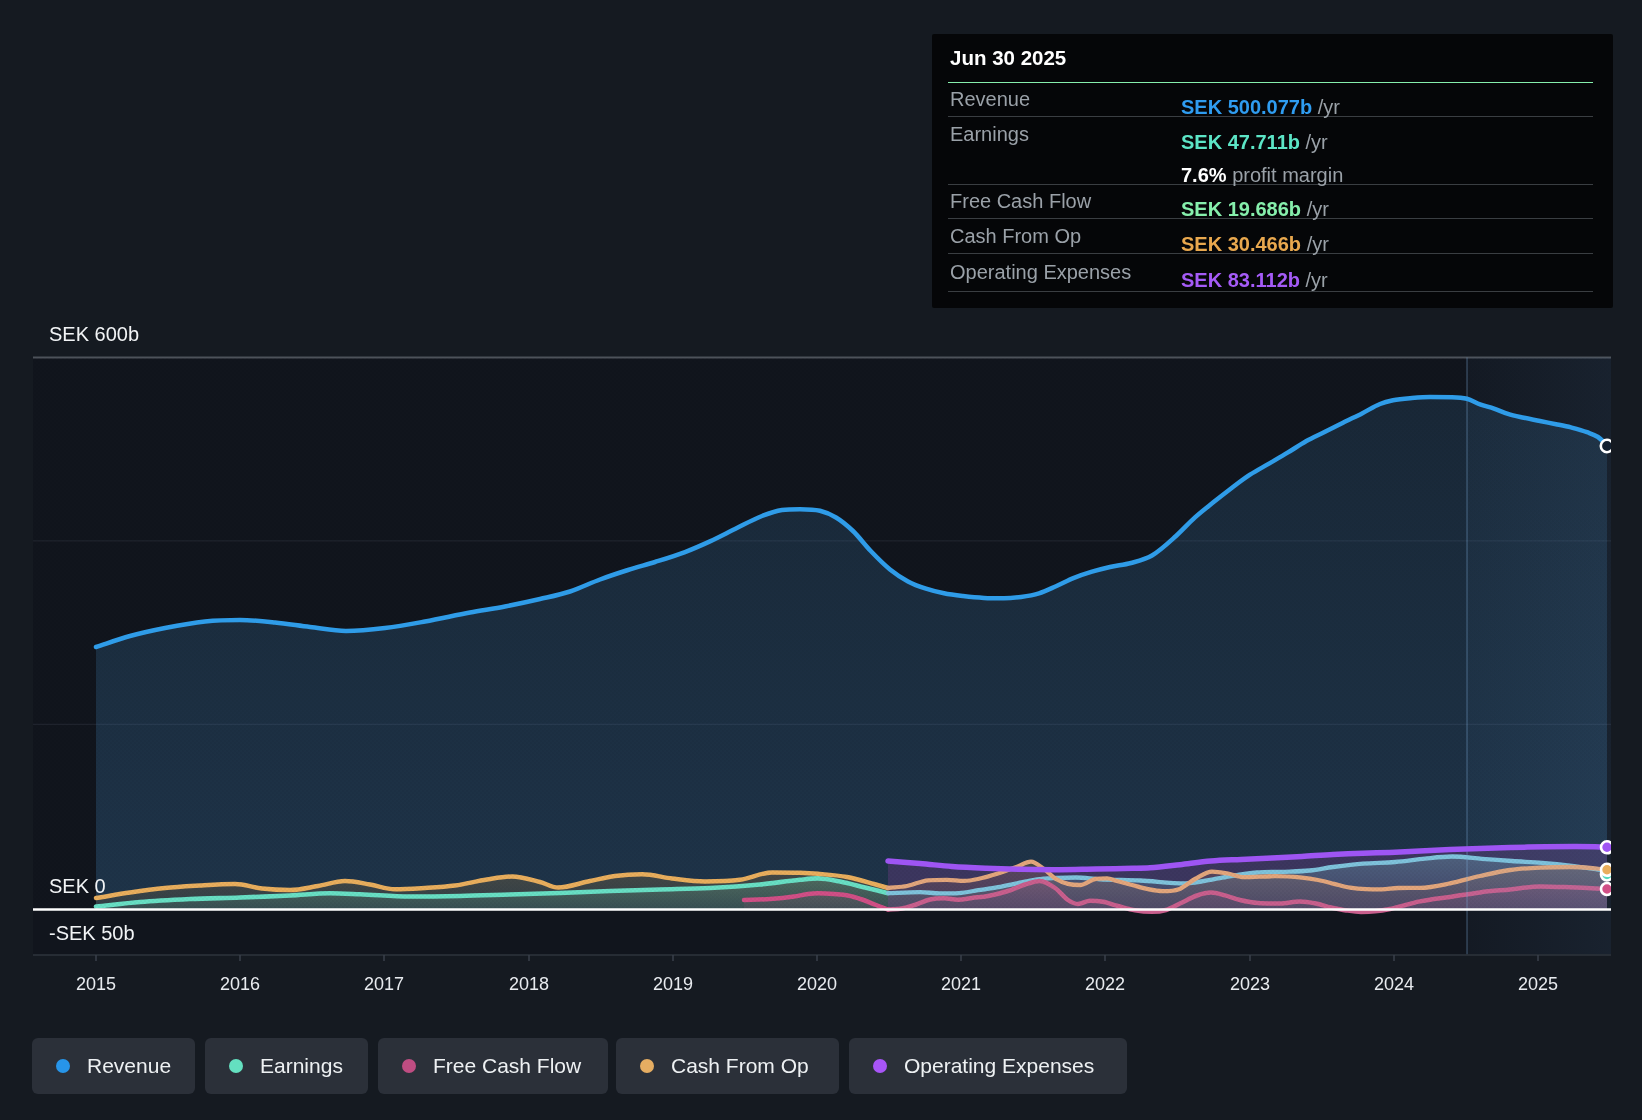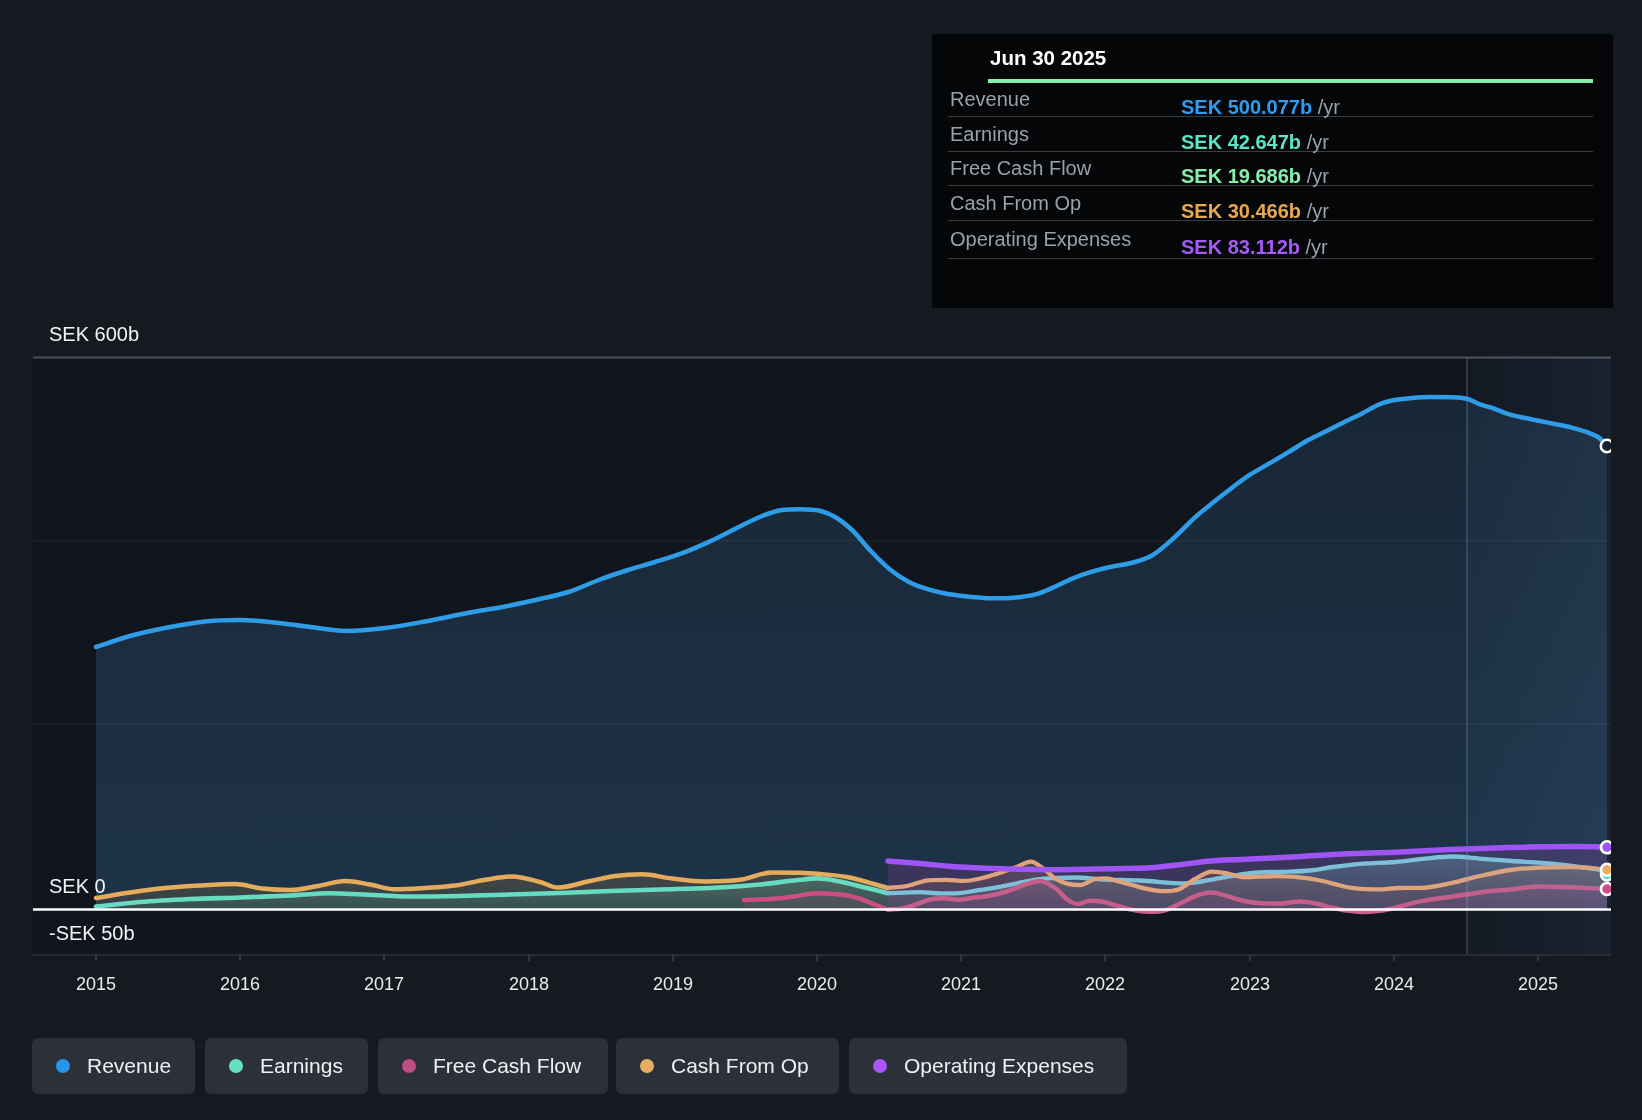--- a/index.html
+++ b/index.html
@@ -1,17 +1,17 @@
 <!DOCTYPE html>
 <html><head><meta charset="utf-8">
 <style>
 html,body{margin:0;padding:0;width:1642px;height:1120px;background:#151a21;overflow:hidden;font-family:"Liberation Sans",sans-serif;}
 .stage{position:relative;width:1642px;height:1120px;}
 .tip{position:absolute;left:932px;top:34px;width:681px;height:274px;background:#050608;border-radius:2px;box-sizing:border-box;padding:0 20px 0 16px;}
-.tiptitle{color:#fff;font-size:20.5px;font-weight:bold;height:49px;line-height:47px;padding-left:2px;border-bottom:4px solid #86efac;box-sizing:border-box;margin-left:40px;}
+.tiptitle{color:#fff;font-size:20.5px;font-weight:bold;height:49px;line-height:47px;padding-left:2px;border-bottom:1px solid #86efac;box-sizing:border-box;}
 .row{display:flex;align-items:center;font-size:20px;}
 .row.b1{border-top:1px solid #3a3e42;}
 .row.bb{border-bottom:1px solid #3a3e42;}
 .lab{color:#9aa1a8;width:231px;flex:none;padding-left:2px}
 .val{color:#9aa1a8;margin-top:16px;}
 .val b{font-weight:bold;}
 .btn{position:absolute;top:1038px;height:56px;background:#2b3039;border-radius:6px;display:flex;align-items:center;color:#eef1f3;font-size:21px;font-weight:500;}
 .dot{width:14px;height:14px;border-radius:50%;margin:0 17px 0 24px;flex:none;}
 </style></head>
 <body>
@@ -103,21 +103,25 @@
 <text x="49" y="940" font-family="Liberation Sans, sans-serif" font-size="20" fill="#f2f4f6">-SEK 50b</text>
 </svg>
 <div class="tip">
 <div class="tiptitle">Jun 30 2025</div>
 <div class="row" style="height:33px">
         <span class="lab">Revenue</span>
         <span class="val"><b style="color:#2f9cf0">SEK 500.077b</b> /yr</span>
       </div>
 <div class="row b1" style="height:34px">
         <span class="lab">Earnings</span>
-        <span class="val"><b style="color:#5ce5c6">SEK 42.647b</b> /yr</span>
+        <span class="val"><b style="color:#5ce5c6">SEK 47.711b</b> /yr</span>
+      </div>
+<div class="row" style="height:33px">
+        <span class="lab"></span>
+        <span class="val"><b style="color:#fff">7.6%</b> profit margin</span>
       </div>
 <div class="row b1" style="height:33px">
         <span class="lab">Free Cash Flow</span>
         <span class="val"><b style="color:#86efac">SEK 19.686b</b> /yr</span>
       </div>
 <div class="row b1" style="height:34px">
         <span class="lab">Cash From Op</span>
         <span class="val"><b style="color:#e9a84e">SEK 30.466b</b> /yr</span>
       </div>
 <div class="row b1 bb" style="height:37px">

